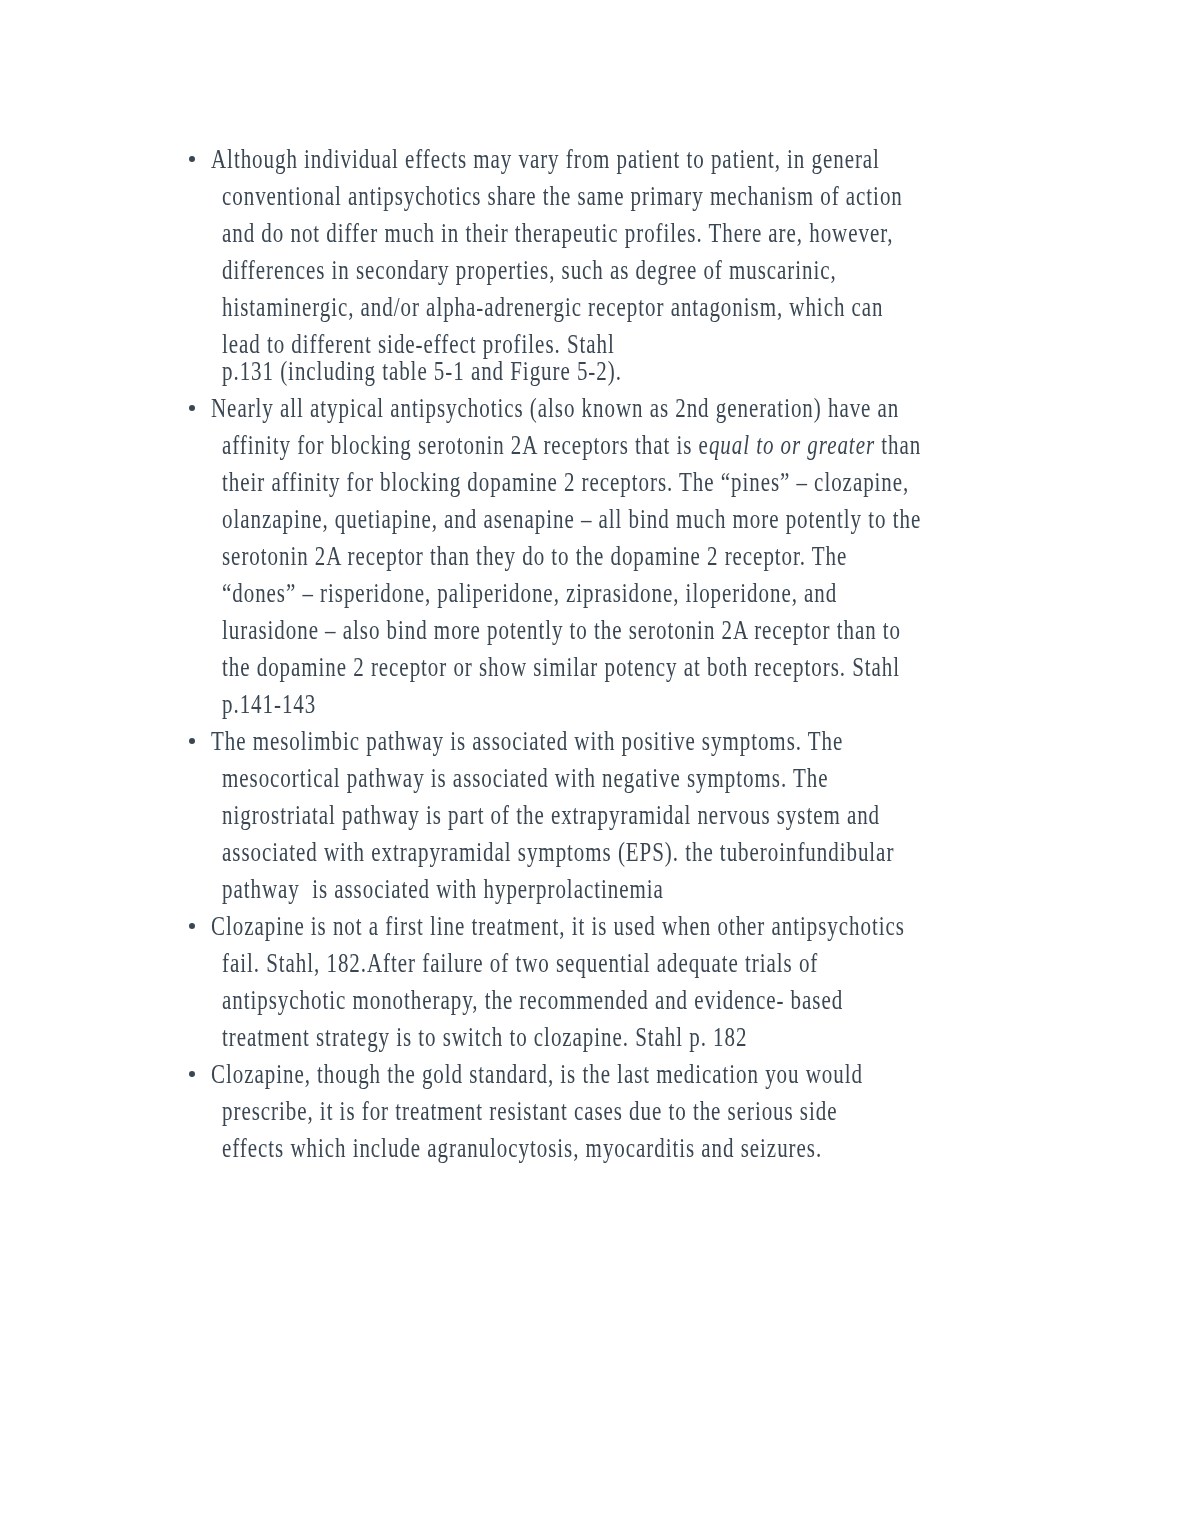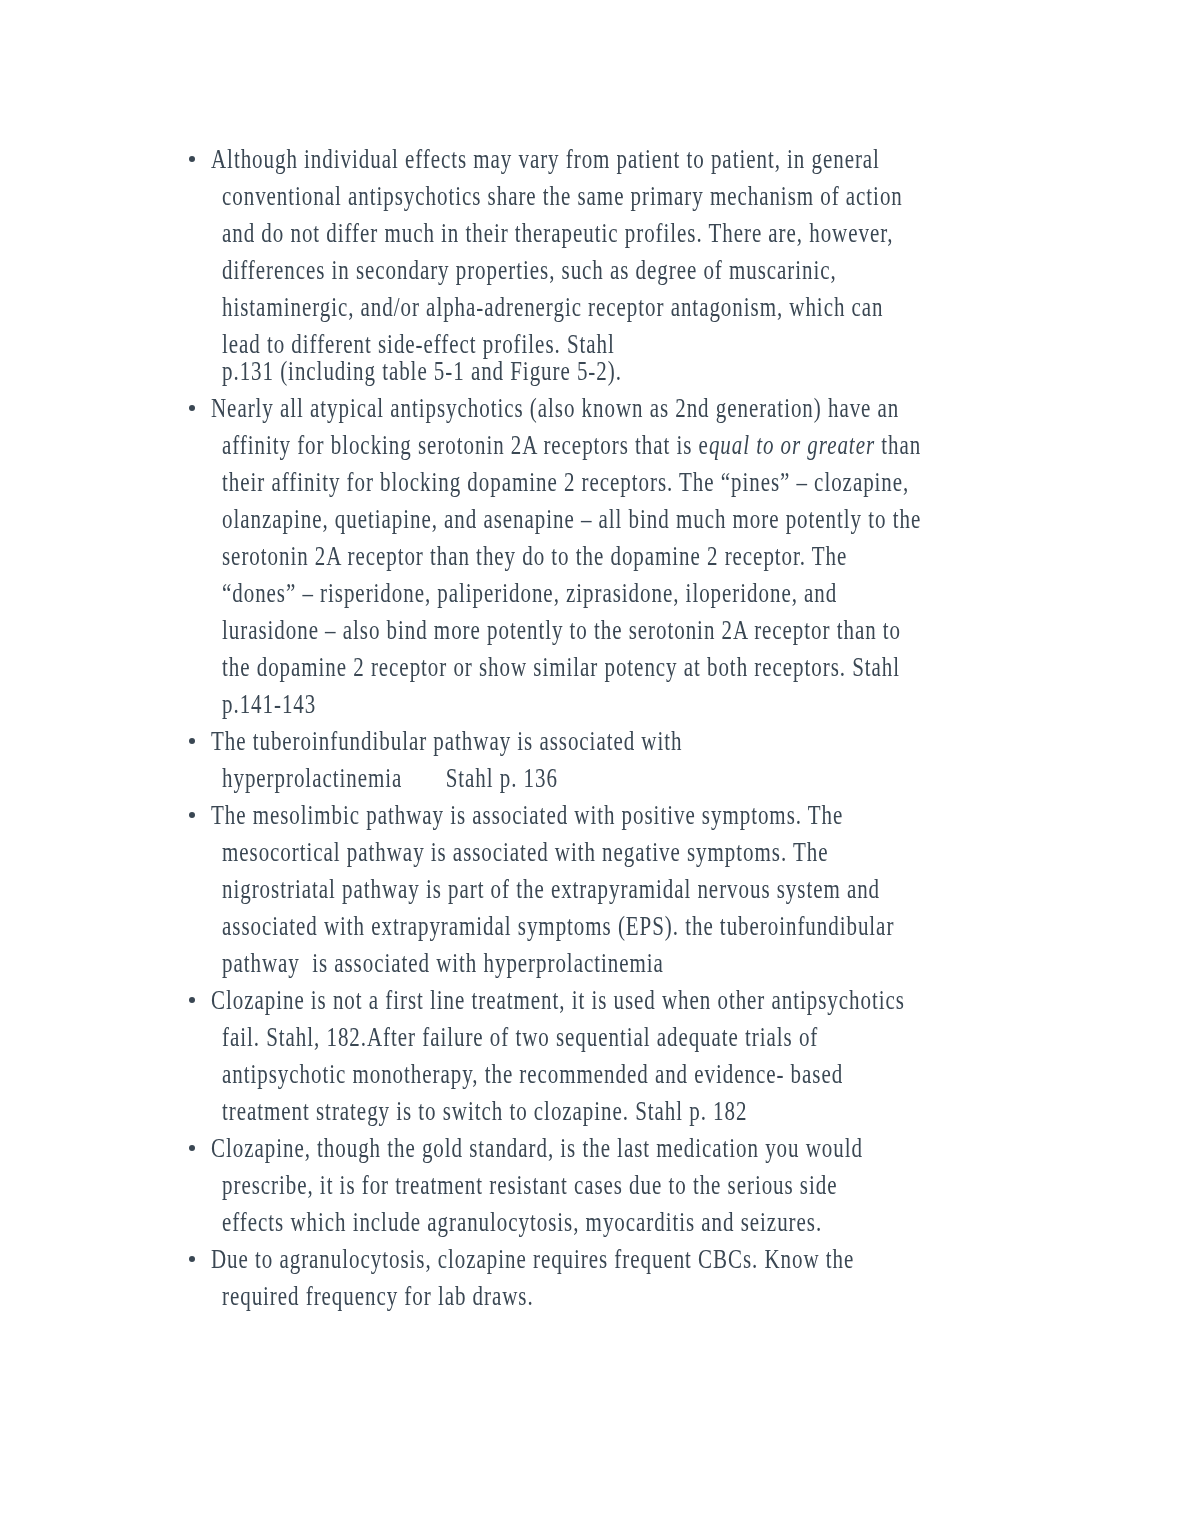--- a/index.html
+++ b/index.html
@@ -83,27 +83,20 @@
           <div class="line"><span class="seg">their affinity for blocking dopamine 2 receptors. The “pines” – clozapine,</span></div>
           <div class="line"><span class="seg">olanzapine, quetiapine, and asenapine – all bind much more potently to the</span></div>
           <div class="line"><span class="seg">serotonin 2A receptor than they do to the dopamine 2 receptor. The</span></div>
           <div class="line"><span class="seg">“dones” – risperidone, paliperidone, ziprasidone, iloperidone, and</span></div>
           <div class="line"><span class="seg">lurasidone – also bind more potently to the serotonin 2A receptor than to</span></div>
           <div class="line"><span class="seg">the dopamine 2 receptor or show similar potency at both receptors. Stahl</span></div>
           <div class="line"><span class="seg">p.141-143</span></div>
         </div>
   </div>
 
-  <div class="bullet-item">
-    <span class="bullet-dot"></span>
-    <div class="bullet-lines">
-          <div class="line first"><span class="seg">The tuberoinfundibular pathway is associated with</span></div>
-          <div class="line"><span class="seg">hyperprolactinemia       Stahl p. 136</span></div>
-        </div>
-  </div>
 
   <div class="bullet-item">
     <span class="bullet-dot"></span>
     <div class="bullet-lines">
           <div class="line first"><span class="seg">The mesolimbic pathway is associated with positive symptoms. The</span></div>
           <div class="line"><span class="seg">mesocortical pathway is associated with negative symptoms. The</span></div>
           <div class="line"><span class="seg">nigrostriatal pathway is part of the extrapyramidal nervous system and</span></div>
           <div class="line"><span class="seg">associated with extrapyramidal symptoms (EPS). the tuberoinfundibular</span></div>
           <div class="line"><span class="seg">pathway  is associated with hyperprolactinemia</span></div>
         </div>
@@ -122,21 +115,14 @@
 
   <div class="bullet-item">
     <span class="bullet-dot"></span>
     <div class="bullet-lines">
           <div class="line first"><span class="seg">Clozapine, though the gold standard, is the last medication you would</span></div>
           <div class="line"><span class="seg">prescribe, it is for treatment resistant cases due to the serious side</span></div>
           <div class="line"><span class="seg">effects which include agranulocytosis, myocarditis and seizures.</span></div>
         </div>
   </div>
 
-  <div class="bullet-item">
-    <span class="bullet-dot"></span>
-    <div class="bullet-lines">
-          <div class="line first"><span class="seg">Due to agranulocytosis, clozapine requires frequent CBCs. Know the</span></div>
-          <div class="line"><span class="seg">required frequency for lab draws.</span></div>
-        </div>
-  </div>
 </div>
 </div>
 
 </body></html>

